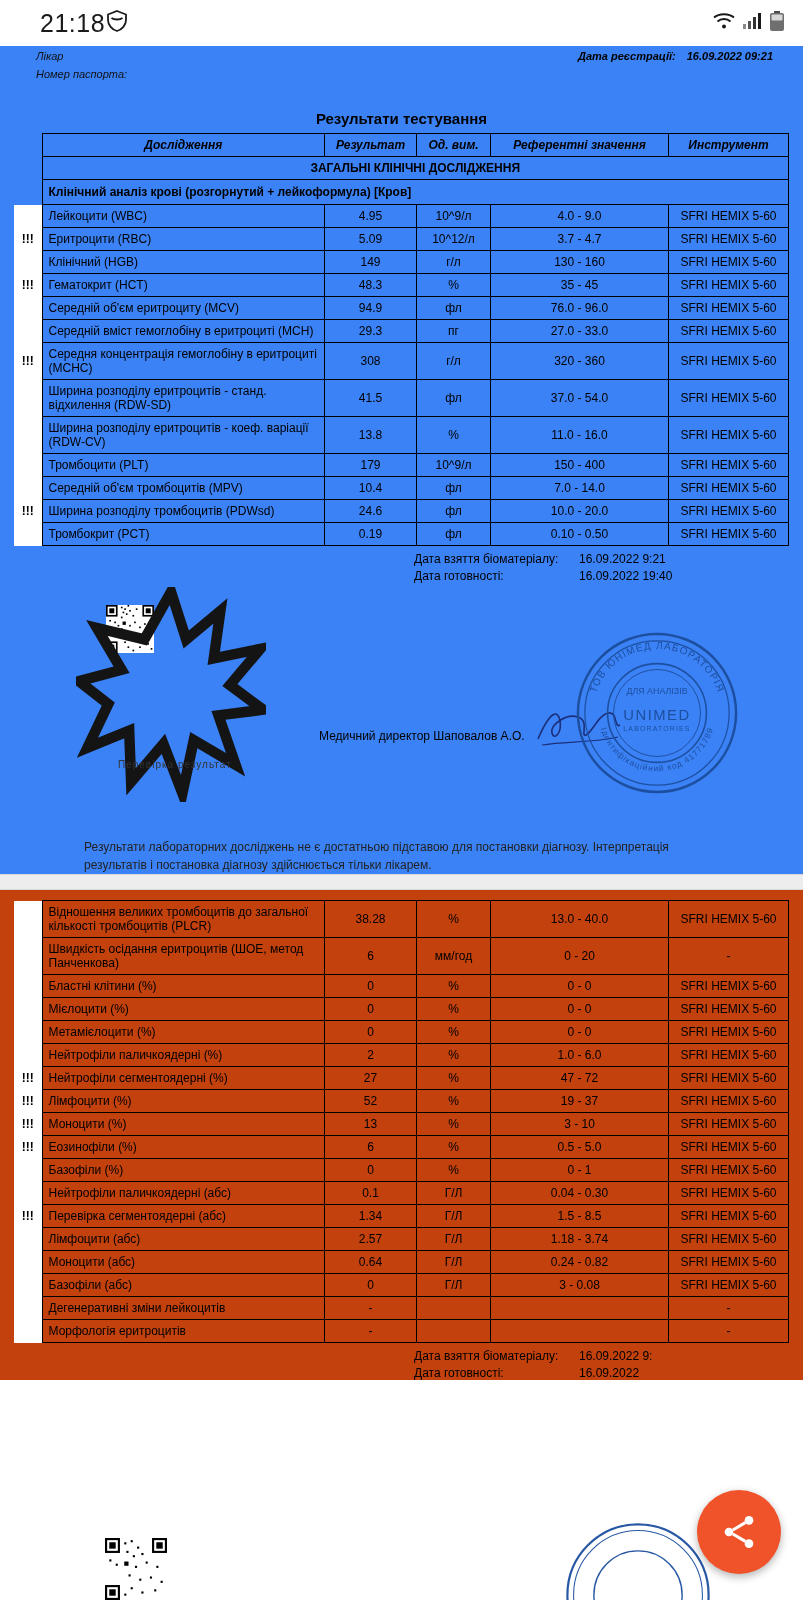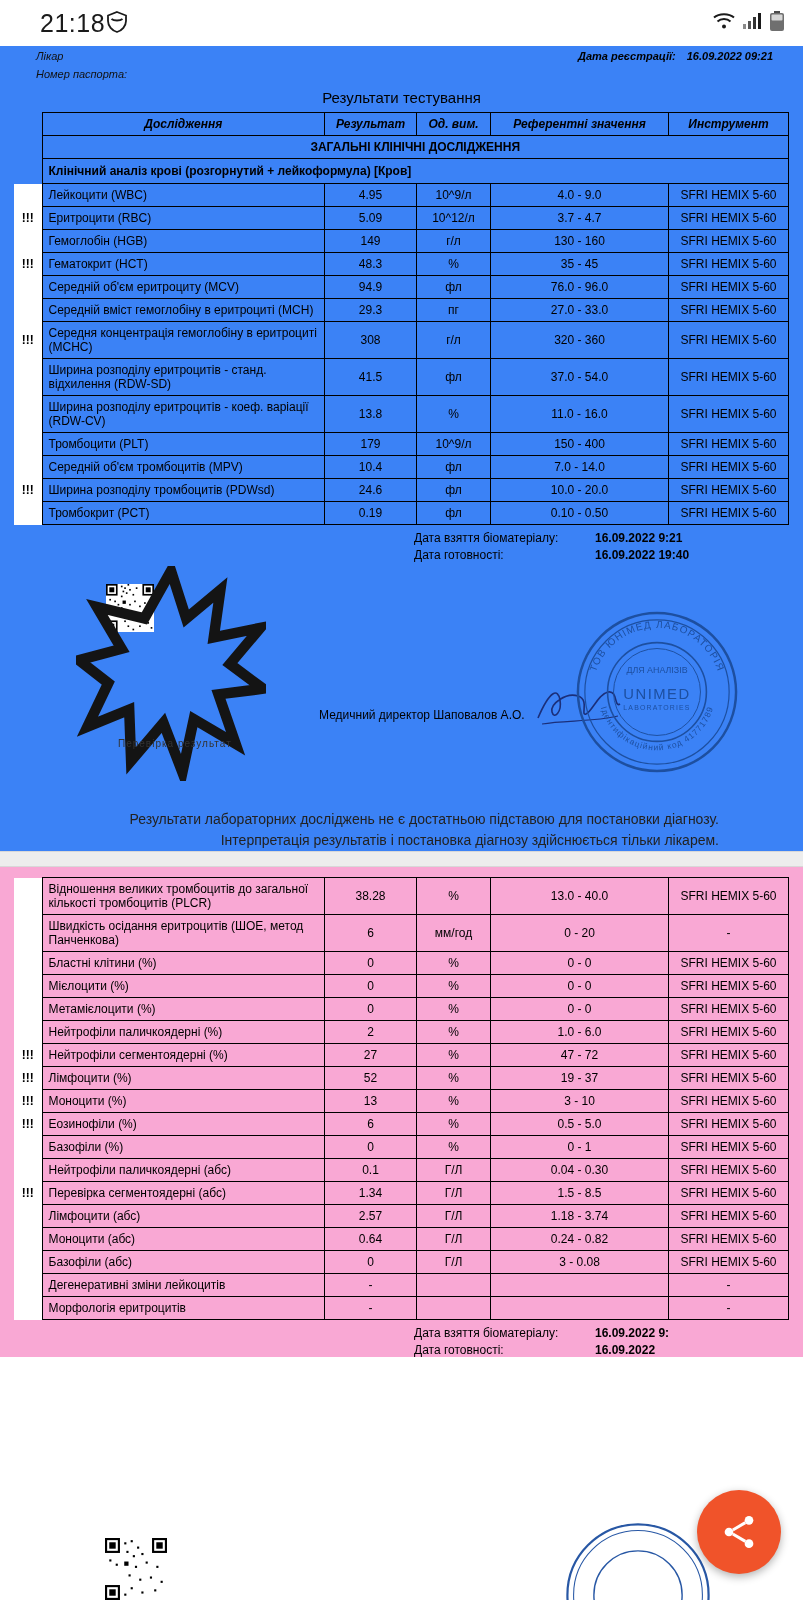--- a/index.html
+++ b/index.html
@@ -13,38 +13,38 @@
   }
   #root { width: 803px; min-height: 1600px; position: relative; overflow: hidden; background:#fff; }
 
   
   .statusbar {
     height: 46px;
     display:flex; align-items:center; justify-content:space-between;
     padding: 0 18px 0 40px;
     background:#fff;
   }
-  .status-left { display:flex; align-items:flex-end; }
+  .status-left { display:flex; align-items:center; }
   .clock { font-size: 25px; font-weight: 400; letter-spacing:.5px; color:#1a1a1a; }
   .status-right { display:flex; align-items:center; gap:7px; }
 
   
   .page { padding: 0 14px; background:#3b82f6; }
   .doc-head {
     display:flex; justify-content:space-between; align-items:flex-start;
     padding: 4px 16px 0 22px;
     font-size: 11px;
   }
   .doc-head .left div { margin-bottom: 6px; font-style: italic; color:#111; }
   .doc-head .right { text-align:right; font-size:11px; }
   .doc-head .right .lbl { font-style: italic; font-weight:bold; margin-right:8px;}
   .doc-head .right .val { font-weight: bold; font-style: italic; }
 
   .doc-title {
-    text-align:center; font-weight:normal; font-size: 15px; margin: 3px 0 6px 0;
+    text-align:center; font-weight:bold; font-size: 15px; margin: 24px 0 6px 0;
   }
 
   table.rt { border-collapse: collapse; width: 100%; table-layout: fixed; }
   table.rt td, table.rt th {
     border: 1px solid #000;
     font-size: 12px;
     padding: 4px 6px;
     vertical-align: middle;
   }
   thead th {
@@ -56,47 +56,47 @@
   .group-row td { font-weight:bold; font-size:12.5px; line-height:1.35; }
   .nm { text-align:left; }
   .ctr { text-align:center; }
   .flagcell { text-align:center; font-weight:bold; font-size:12px; border:none !important; background:#fff; }
   .instr { text-align:center; font-size:10.5px; }
   .noborder { border:none !important; }
 
   .dates { margin-top:6px; font-size:12px; }
   .dates .row { display:flex; justify-content:flex-start; padding-left: 400px; margin-bottom:3px; }
   .dates .k { width: 165px; }
-  .dates .v { font-weight:bold;margin-left:16px; }
+  .dates .v { font-weight:normal; }
 
   
   .signarea { position:relative; height: 235px; margin-top: 4px; }
   .qr1 { position:absolute; left: 92px; top: 18px; width: 48px; height: 48px; }
   .starburst {
     position:absolute; left: 62px; top: 0px; width: 190px; height: 215px;
     color:#111;
   }
   .stamp-text {
     position:absolute; left: 104px; top: 172px; font-size: 10px; color:#333; letter-spacing:1px;
   }
   .director {
     position:absolute; left: 305px; top: 142px; font-size: 12px;
   }
   .signature { position:absolute; left: 520px; top: 116px; width:90px; height:46px; }
   .bluestamp { position:absolute; right: 48px; top: 42px; width: 168px; height: 168px; }
 
   .disclaimer {
-    text-align:right; font-size: 14px; color:#222; line-height:1.5;
-    padding: 0 70px; margin-top: 8px;
+    text-align:left; font-size: 12px; color:#222; line-height:1.5;
+    padding: 0 70px; margin-top: 16px;
   }
 
   .page-gap { height: 16px; background: #ededed; border-top:1px solid #d8d8d8; border-bottom:1px solid #d8d8d8; }
 
   
-  .page2 { padding: 10px 14px 0 14px; background:#f9a8d4; }
+  .page2 { padding: 10px 14px 0 14px; background:#c2410c; }
 
   .fab {
     position:absolute; right: 22px; bottom: 26px;
     width: 84px; height: 84px; border-radius:50%;
     background:#f0532a; display:flex; align-items:center; justify-content:center;
     box-shadow: 0 3px 8px rgba(0,0,0,.3);
   }
   .qr2 { position:absolute; left: 105px; bottom: 0px; width: 62px; height: 62px; }
   .bluestamp2 { position:absolute; right: 90px; bottom: -70px; width: 150px; height: 150px; opacity:.95;}
 </style>
@@ -195,21 +195,21 @@
           <tr>
             <td class="flagcell">!!!</td>
             <td class="nm">Еритроцити (RBC)</td>
             <td class="ctr">5.09</td>
             <td class="ctr">10^12/л</td>
             <td class="ctr">3.7 - 4.7</td>
             <td class="instr">SFRI HEMIX 5-60</td>
           </tr>
           <tr>
             <td class="flagcell"></td>
-            <td class="nm">Гемоглобін (HGB)</td>
+            <td class="nm">Клінічний (HGB)</td>
             <td class="ctr">149</td>
             <td class="ctr">г/л</td>
             <td class="ctr">130 - 160</td>
             <td class="instr">SFRI HEMIX 5-60</td>
           </tr>
           <tr>
             <td class="flagcell">!!!</td>
             <td class="nm">Гематокрит (HCT)</td>
             <td class="ctr">48.3</td>
             <td class="ctr">%</td>

